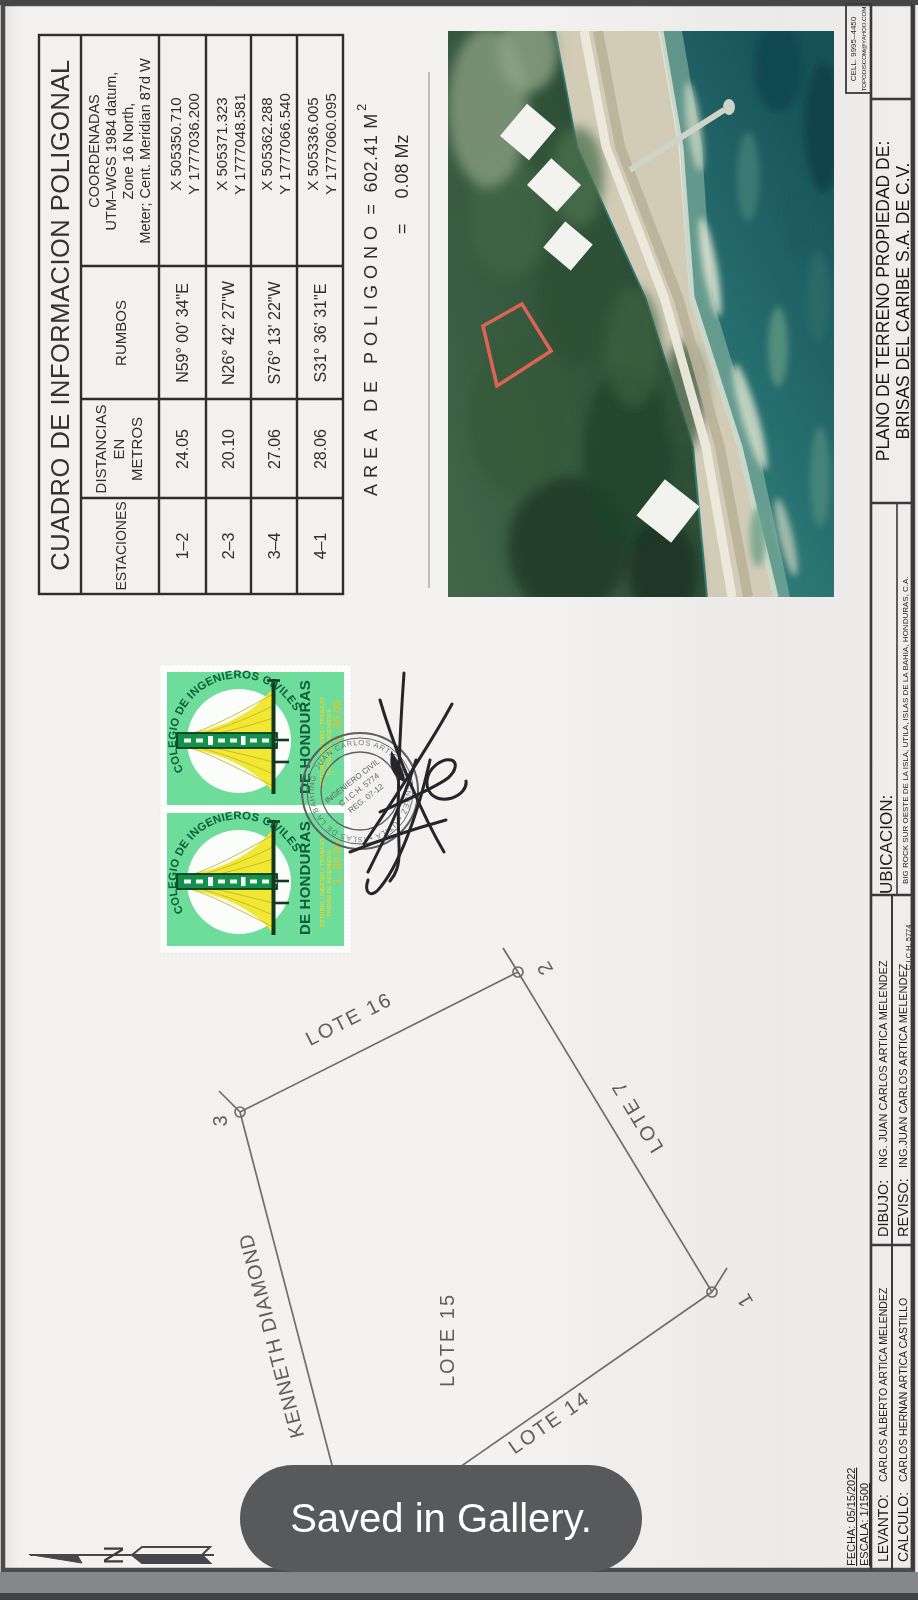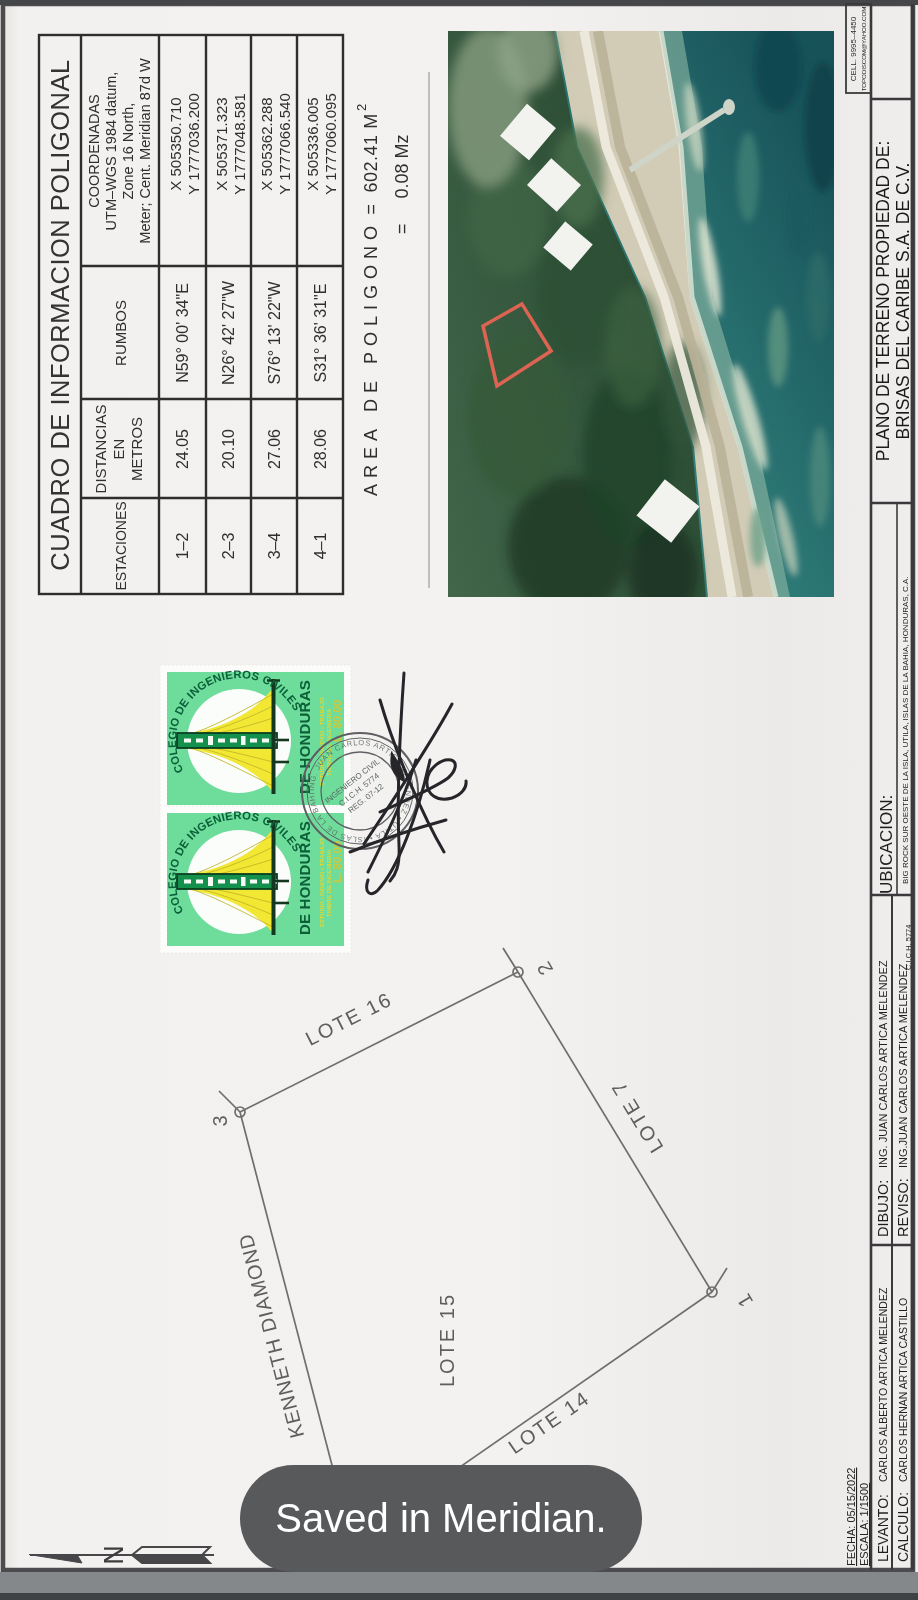--- a/index.html
+++ b/index.html
@@ -327,13 +327,13 @@
     <path d="M70,212 C90,204 130,190 166,180"></path>
     <path d="M113,118 C117,124 121,130 122,138 C116,134 112,128 113,118 Z" stroke-width="5"></path>
     <path d="M88,232 C104,200 124,160 136,120"></path>
   </g>
 </svg>
 
 <div class="ov" style="left:0;top:1572px;width:918px;height:21px;background:#84888b;"></div>
 
 <div class="ov" style="left:0;top:1593px;width:918px;height:7px;background:#3f4245;"></div>
 
-<div class="ov" style="left:240px;top:1465px;width:402px;height:107px;border-radius:54px;background:#58595b;color:#ffffff;font-size:40px;line-height:107px;text-align:center;">Saved in Meridian.</div>
+<div class="ov" style="left:240px;top:1465px;width:402px;height:107px;border-radius:54px;background:#58595b;color:#ffffff;font-size:40px;line-height:107px;text-align:center;">Saved in Gallery.</div>
 
 </body></html>

